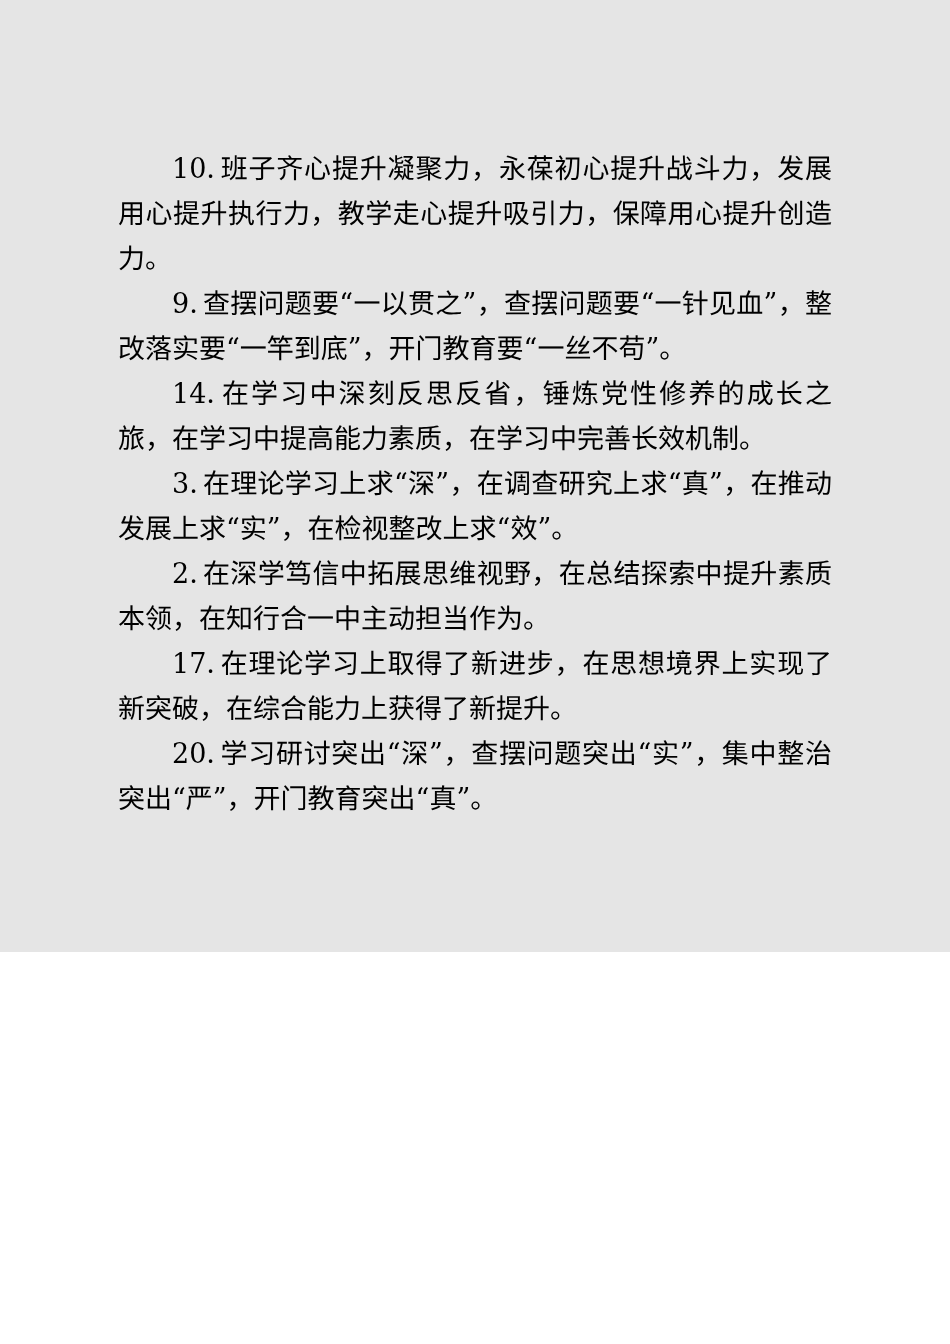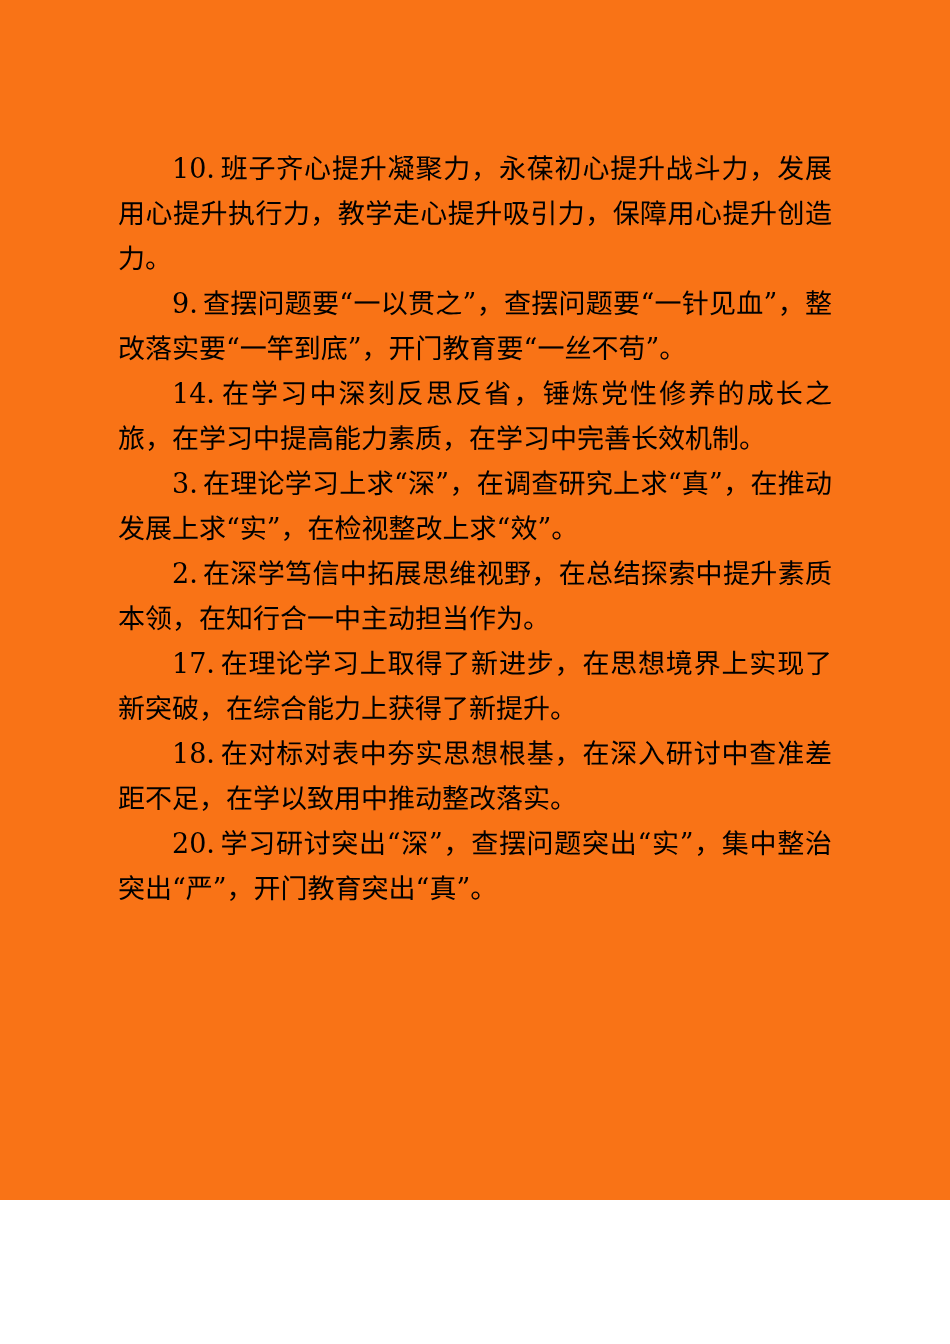--- a/index.html
+++ b/index.html
@@ -3,22 +3,22 @@
 <meta charset="utf-8">
 <style>
   html, body {
     margin: 0;
     padding: 0;
     background: #ffffff;
   }
   .page {
     position: relative;
     width: 950px;
-    height: 1200px;
-    background: #f97316;
+    height: 952px;
+    background: #e5e5e5;
     overflow: hidden;
     font-family: "DejaVu Serif", "Liberation Serif", serif;
   }
   .doc-body {
     position: absolute;
     left: 118px;
     top: 146px;
     width: 714px;
     color: #000000;
   }
@@ -40,16 +40,15 @@
 <body>
 
 <div class="page">
   <div class="doc-body">
     <p class="para"><span class="item-number">10.</span><span>班子齐心提升凝聚力，永葆初心提升战斗力，发展用心提升执行力，教学走心提升吸引力，保障用心提升创造力。</span></p>
     <p class="para"><span class="item-number">9.</span><span>查摆问题要“一以贯之”，查摆问题要“一针见血”，整改落实要“一竿到底”，开门教育要“一丝不苟”。</span></p>
     <p class="para"><span class="item-number">14.</span><span>在学习中深刻反思反省，锤炼党性修养的成长之旅，在学习中提高能力素质，在学习中完善长效机制。</span></p>
     <p class="para"><span class="item-number">3.</span><span>在理论学习上求“深”，在调查研究上求“真”，在推动发展上求“实”，在检视整改上求“效”。</span></p>
     <p class="para"><span class="item-number">2.</span><span>在深学笃信中拓展思维视野，在总结探索中提升素质本领，在知行合一中主动担当作为。</span></p>
     <p class="para"><span class="item-number">17.</span><span>在理论学习上取得了新进步，在思想境界上实现了新突破，在综合能力上获得了新提升。</span></p>
-    <p class="para"><span class="item-number">18.</span><span>在对标对表中夯实思想根基，在深入研讨中查准差距不足，在学以致用中推动整改落实。</span></p>
     <p class="para"><span class="item-number">20.</span><span>学习研讨突出“深”，查摆问题突出“实”，集中整治突出“严”，开门教育突出“真”。</span></p>
   </div>
 </div>
 
 </body></html>

